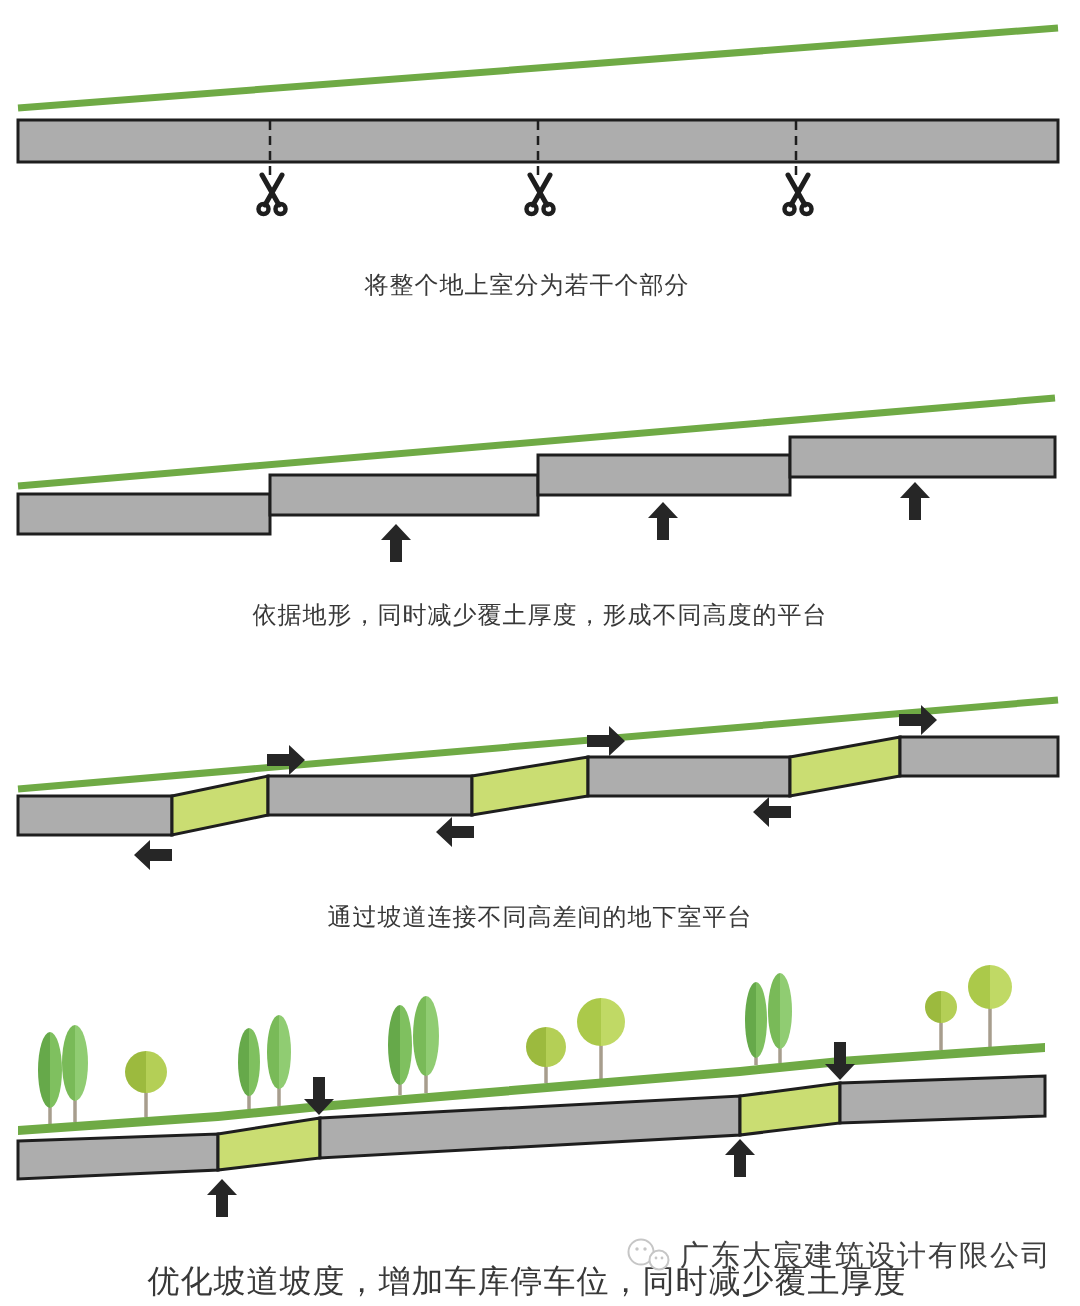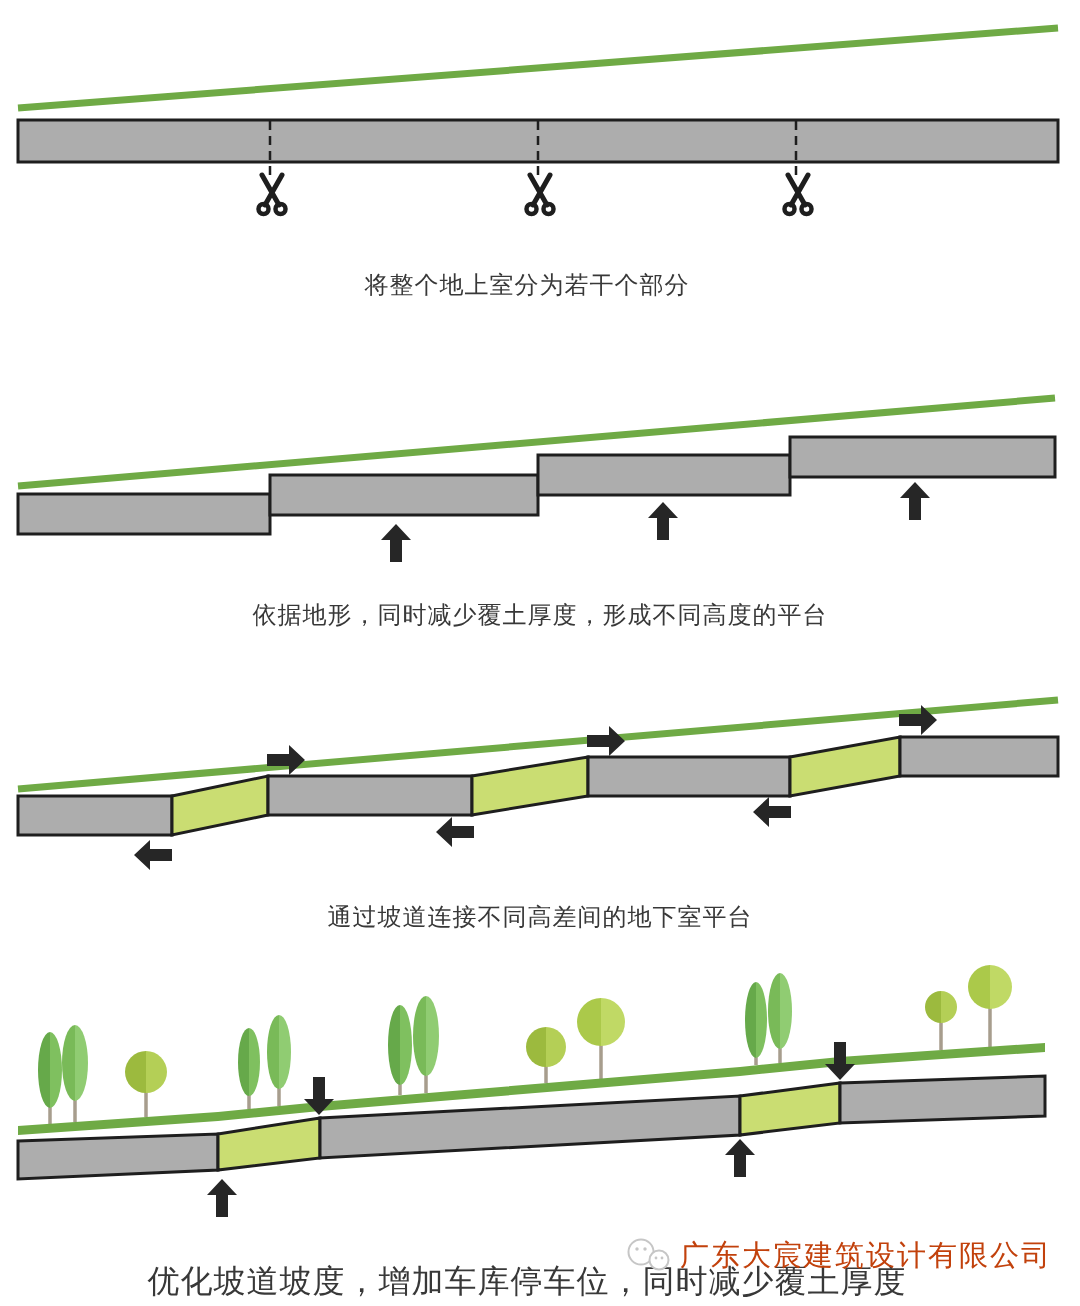--- a/index.html
+++ b/index.html
@@ -15,21 +15,21 @@
   .caption{
     position:absolute;left:0;width:1080px;text-align:center;
     font-size:24px;letter-spacing:1px;color:#383838;line-height:1.2;
   }
   #cap1{top:271px;width:1054px;}
   #cap2{top:601px;}
   #cap3{top:903px;text-align:center;}
   #cap4{top:1262px;width:1054px;font-size:32px;}
   .watermark{
     position:absolute;top:1236px;right:28px;display:flex;align-items:center;gap:6px;
-    color:#c2410c;font-size:29px;letter-spacing:2px;white-space:nowrap;
+    color:#404040;font-size:29px;letter-spacing:2px;white-space:nowrap;
   }
   .stroke-shape{stroke:#1e1e1e;stroke-width:3;}
   .slab{fill:#adadad;}
   .ramp{fill:#cadd72;}
   .arrow{fill:#262626;stroke:none;}
   .terrain{stroke:#6faa45;stroke-width:7;fill:none;}
   .cutline{stroke:#1e1e1e;stroke-width:2.5;stroke-dasharray:9,6;fill:none;}
   .scissors line{stroke:#1e1e1e;stroke-width:5;stroke-linecap:round;}
   .scissors circle{stroke:#1e1e1e;stroke-width:4.5;fill:none;}
   .trunk{stroke:#a79d8d;stroke-width:3.5;}

